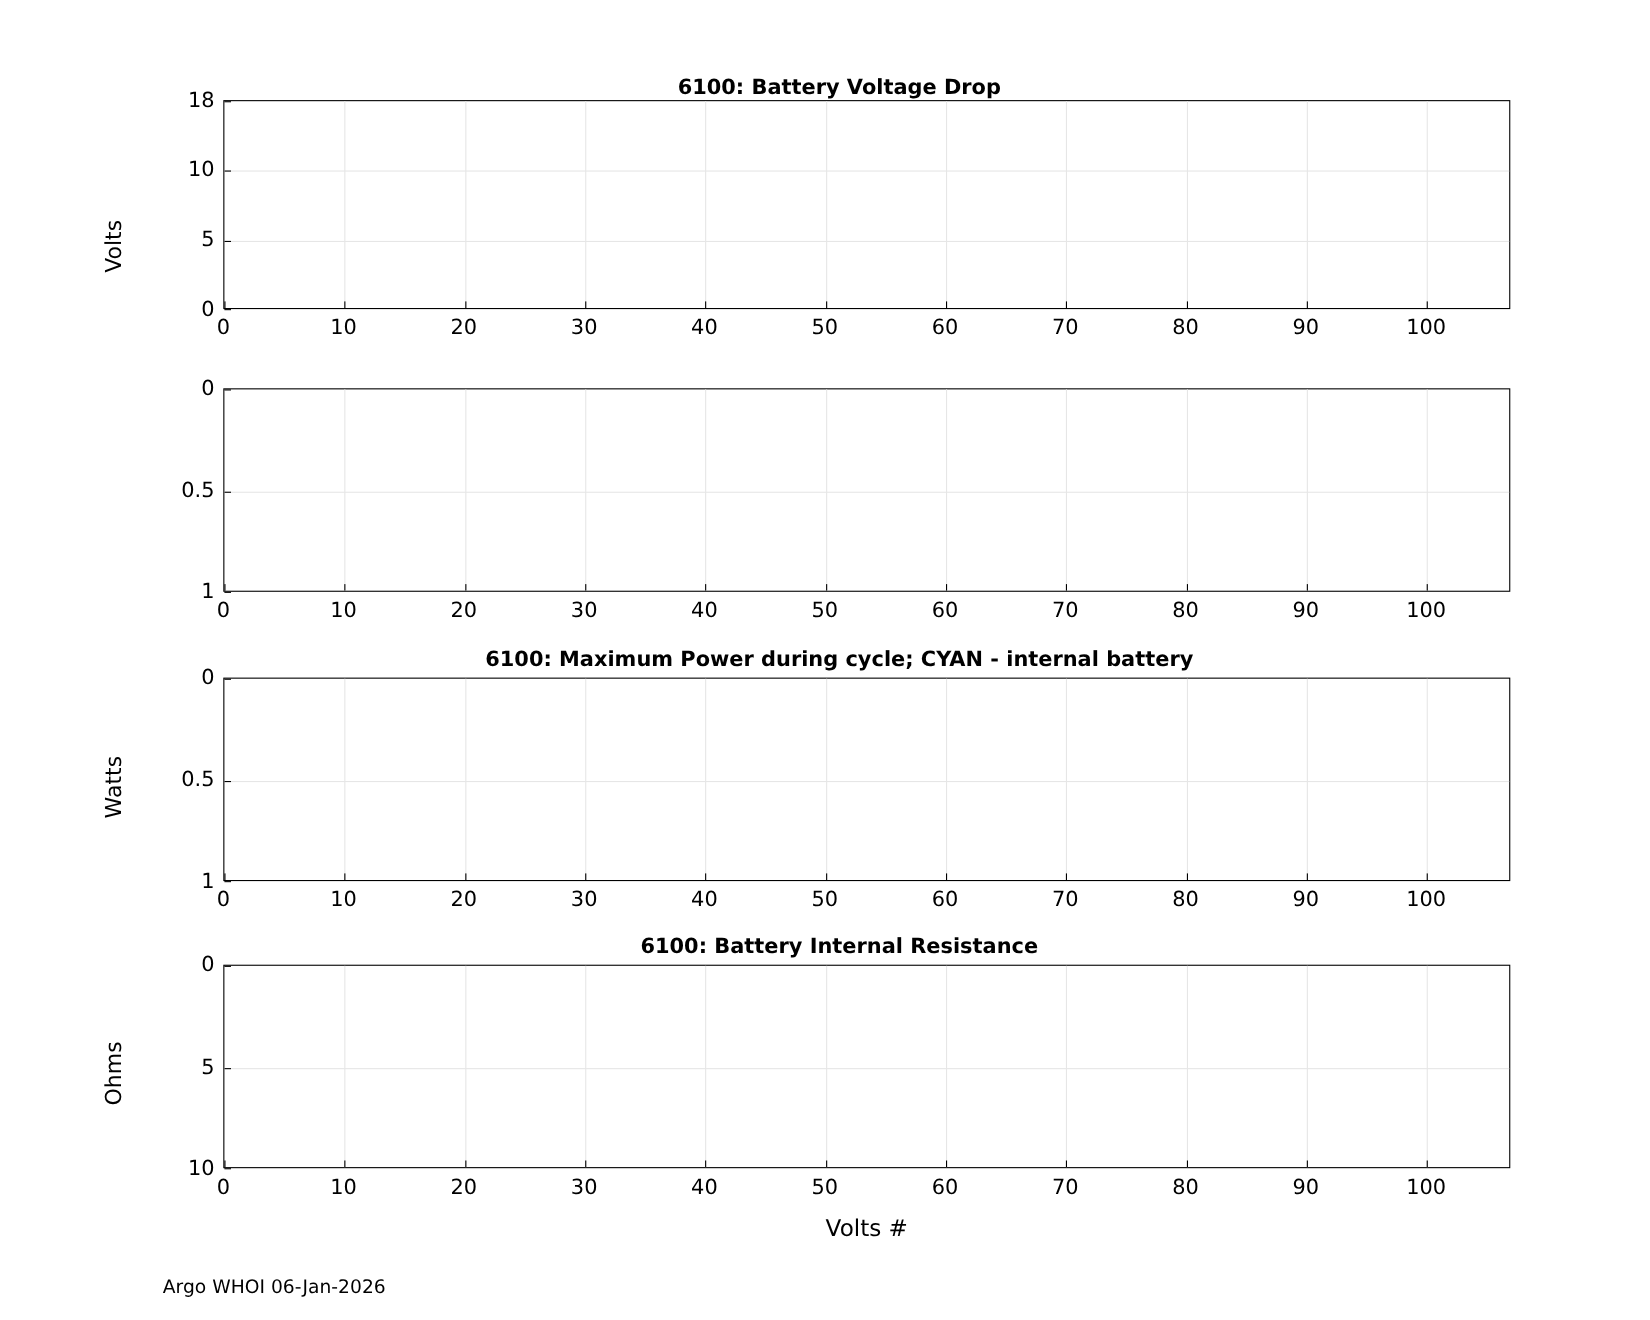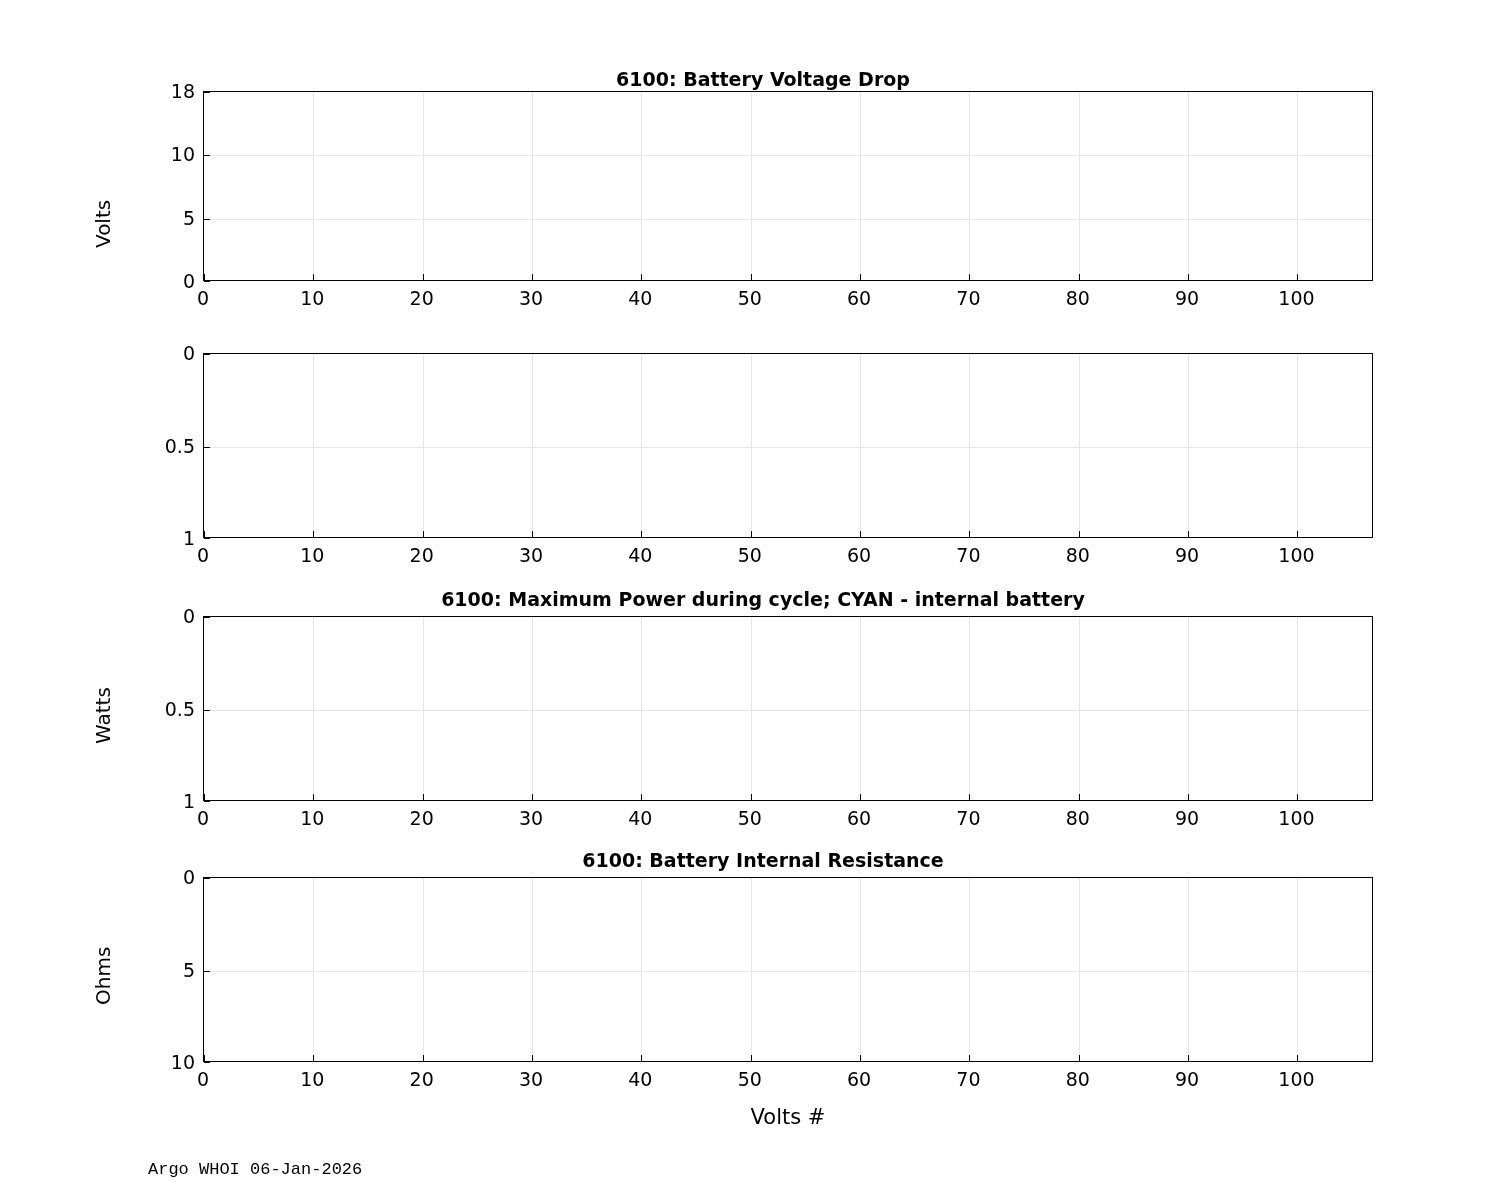--- a/index.html
+++ b/index.html
@@ -290,15 +290,15 @@
       <div class="xticklabel" style="left: 846.075px; top: 235px;">60</div>
       <div class="xticklabel" style="left: 955.421px; top: 235px;">70</div>
       <div class="xticklabel" style="left: 1064.77px; top: 235px;">80</div>
       <div class="xticklabel" style="left: 1174.11px; top: 235px;">90</div>
       <div class="xticklabel" style="left: 1283.46px; top: 235px;">100</div>
       <div class="yticklabel" style="left: 134px; width: 48px; top: 44px;">0</div>
       <div class="yticklabel" style="left: 134px; width: 48px; top: 136.5px;">5</div>
       <div class="yticklabel" style="left: 134px; width: 48px; top: 229px;">10</div>
     </div>
 
-  <div class="footer" style="left:148px; top:1160px;font-family:Liberation Mono, monospace;">Argo WHOI 06-Jan-2026</div>
+  <div class="footer" style="left:148px; top:1160px;">Argo WHOI 06-Jan-2026</div>
 
 </div>
 
 </body></html>

